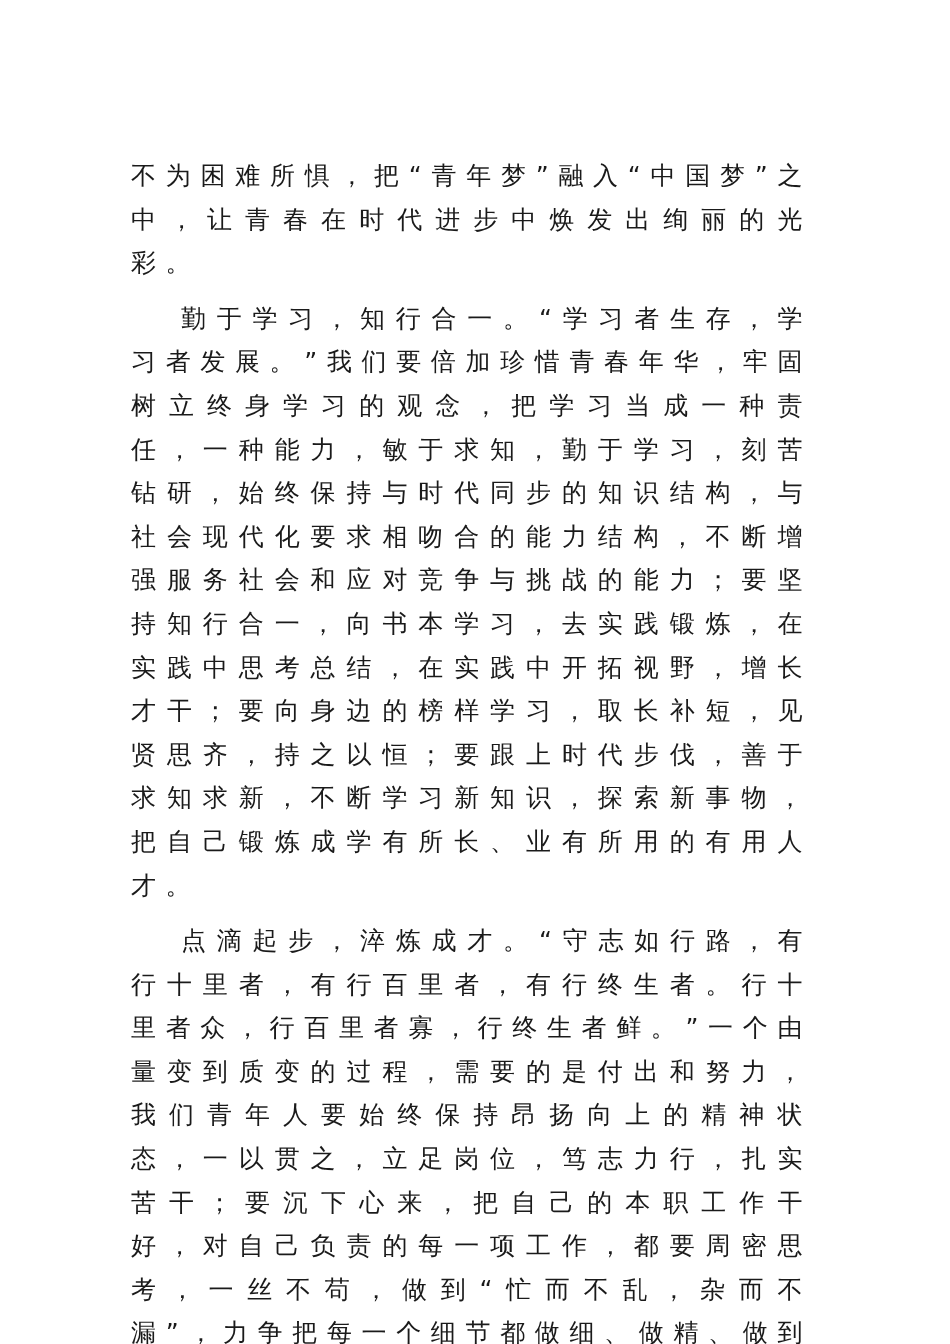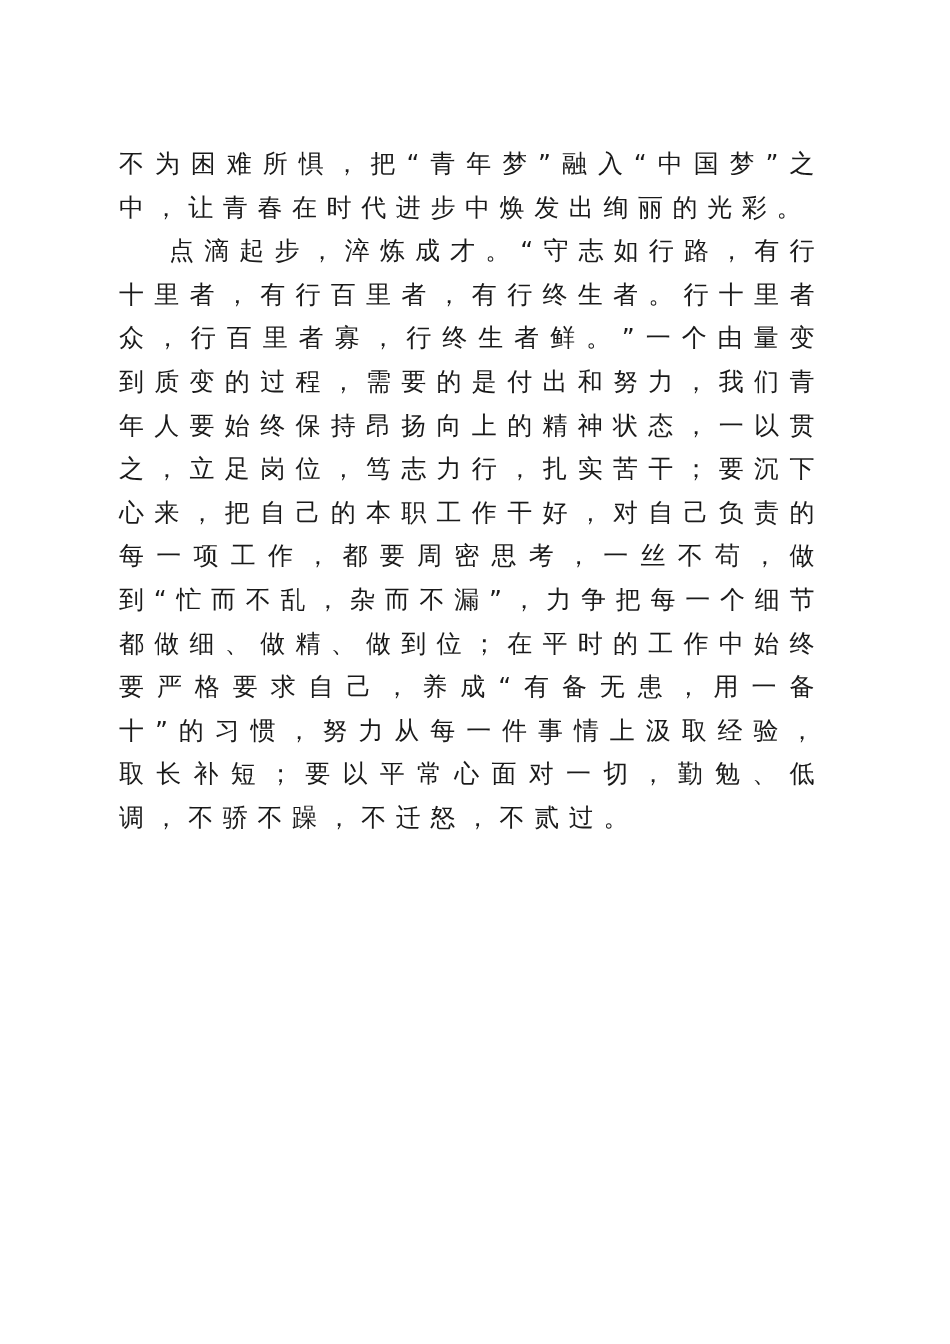--- a/index.html
+++ b/index.html
@@ -18,31 +18,32 @@
       left: 119px;
       top: 142px;
       width: 705px;
       color: #1a1a1a;
       font-family: "DejaVu Sans", "Liberation Sans", sans-serif;
       font-size: 25px;
       line-height: 43.6px;
       letter-spacing: 9.6px;
     }
     .para {
-      margin: 0;
+      margin: 12px;
       padding: 0;
       text-align: justify;
       word-break: break-all;
     }
     .para.indent {
       text-indent: 2em;
     }
     .para.indent-first {
       text-indent: 0;
     }
   </style>
 </head>
 <body>
 
 <div class="page">
   <p class="para indent-first">不为困难所惧，把“青年梦”融入“中国梦”之中，让青春在时代进步中焕发出绚丽的光彩。</p>
+  <p class="para indent">勤于学习，知行合一。“学习者生存，学习者发展。”我们要倍加珍惜青春年华，牢固树立终身学习的观念，把学习当成一种责任，一种能力，敏于求知，勤于学习，刻苦钻研，始终保持与时代同步的知识结构，与社会现代化要求相吻合的能力结构，不断增强服务社会和应对竞争与挑战的能力；要坚持知行合一，向书本学习，去实践锻炼，在实践中思考总结，在实践中开拓视野，增长才干；要向身边的榜样学习，取长补短，见贤思齐，持之以恒；要跟上时代步伐，善于求知求新，不断学习新知识，探索新事物，把自己锻炼成学有所长、业有所用的有用人才。</p>
   <p class="para indent">点滴起步，淬炼成才。“守志如行路，有行十里者，有行百里者，有行终生者。行十里者众，行百里者寡，行终生者鲜。”一个由量变到质变的过程，需要的是付出和努力，我们青年人要始终保持昂扬向上的精神状态，一以贯之，立足岗位，笃志力行，扎实苦干；要沉下心来，把自己的本职工作干好，对自己负责的每一项工作，都要周密思考，一丝不苟，做到“忙而不乱，杂而不漏”，力争把每一个细节都做细、做精、做到位；在平时的工作中始终要严格要求自己，养成“有备无患，用一备十”的习惯，努力从每一件事情上汲取经验，取长补短；要以平常心面对一切，勤勉、低调，不骄不躁，不迁怒，不贰过。</p>
 </div>
 
 </body></html>

